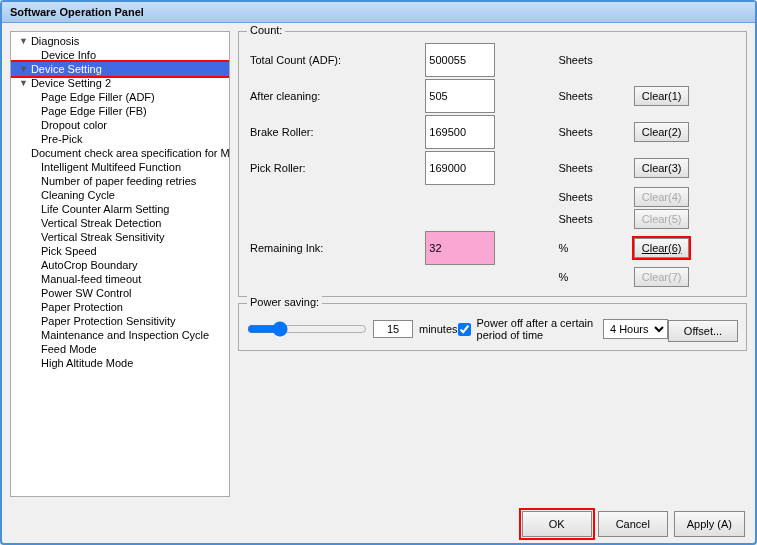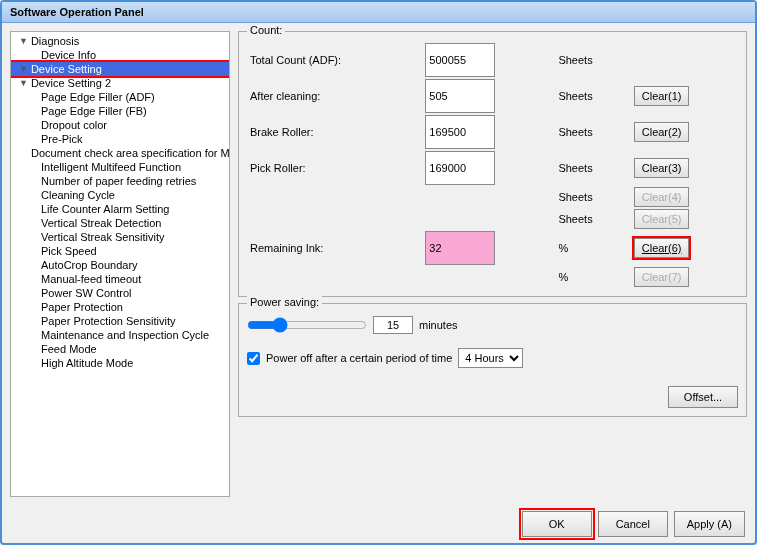--- a/index.html
+++ b/index.html
@@ -196,22 +196,21 @@
       font-size: 11px;
       cursor: pointer;
       padding: 0 12px;
     }
     .bottom-btn.ok-btn {
       outline: 2px solid red;
       outline-offset: 1px;
     }
     .power-saving-inner {
       display: flex;
-      flex-direction: column;
-      gap: 8px;
+      flex-direction: row;
     }
     .offset-row {
       display: flex;
       justify-content: flex-end;
       margin-top: 4px;
     }
   </style>
 </head>
 <body>
 

